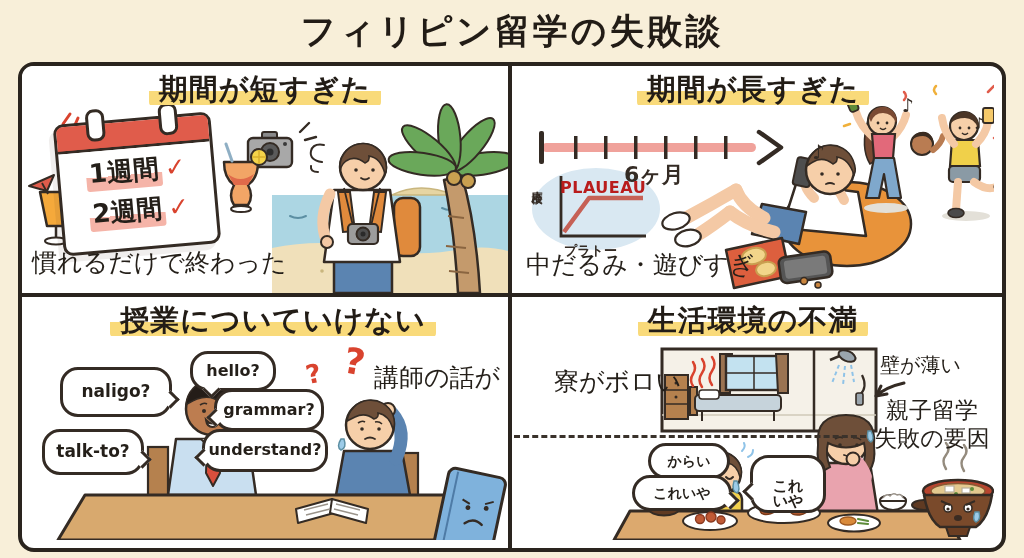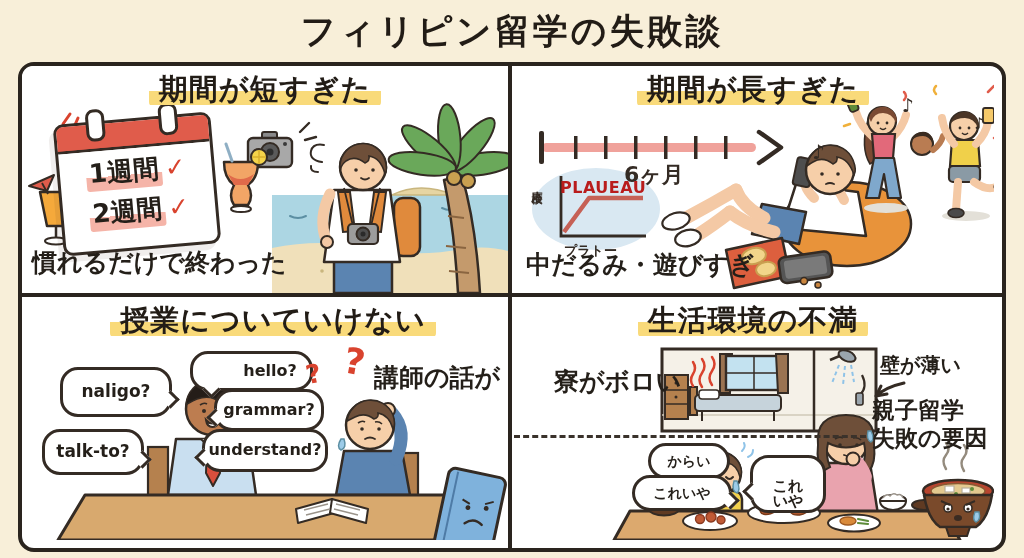--- a/index.html
+++ b/index.html
@@ -15,21 +15,21 @@
   .panel{position:absolute;overflow:hidden;background:#fff;}
   #p1{left:0;top:0;width:486px;height:227px;border-radius:11px 0 0 0;}
   #p2{left:490px;top:0;width:482px;height:227px;border-radius:0 11px 0 0;}
   #p3{left:8px;top:231px;width:486px;height:243px;border-radius:0 0 0 11px;}
   #p4{left:490px;top:231px;width:482px;height:243px;border-radius:0 0 11px 0;}
   .panel svg.scene{position:absolute;left:0;top:0;z-index:1;}
   .ptitle{position:absolute;top:4px;left:0;width:100%;text-align:center;z-index:6;
           font-size:29px;font-weight:800;color:#221C16;letter-spacing:1px;}
   .hl{background:linear-gradient(180deg,rgba(0,0,0,0) 55%,var(--hl) 55%,var(--hl) 96%,rgba(0,0,0,0) 96%);
       padding:0 10px;border-radius:4px;}
-  .cap{position:absolute;z-index:6;font-weight:700;line-height:1.2;color:#241F19;}
+  .cap{position:absolute;z-index:6;font-weight:400;line-height:1.2;color:#241F19;}
   .note{position:absolute;z-index:6;font-weight:700;color:#342B24;}
   .qmark{position:absolute;z-index:6;color:var(--red);font-weight:800;}
   
   .bubble{position:absolute;background:#fff;border:3px solid var(--ink);border-radius:18px;
           display:flex;flex-direction:column;align-items:center;justify-content:center;
           font-weight:700;color:#241F19;z-index:5;line-height:1.05;}
   .bubble::after{content:"";position:absolute;width:10px;height:10px;background:#fff;
           border-right:3px solid var(--ink);border-bottom:3px solid var(--ink);}
   .tail-r::after{right:-8px;top:52%;transform:rotate(-45deg);}
   .tail-l::after{left:-8px;top:52%;transform:rotate(135deg);}
@@ -298,21 +298,21 @@
         <circle cx="26" cy="36" r="2.4" fill="#342B24"></circle>
           <circle cx="44" cy="33" r="2.4" fill="#342B24"></circle>
         <path d="M19,29 l8,3 M50,25 l-8,4" stroke="#342B24" stroke-width="2"></path>
         <path d="M26,52 q8,-8 17,-2" stroke="#342B24" stroke-width="2.5" fill="none" stroke-linecap="round"></path>
       </g>
     </svg>
 
     <div class="bubble tail-r" style="left:30px;top:70px;width:106px;height:44px;font-size:17px;">
         <span>naligo?</span>
       </div>
-    <div class="bubble tail-bl" style="left:160px;top:54px;width:80px;height:34px;font-size:16px;padding-left:37px;">
+    <div class="bubble tail-bl" style="left:160px;top:54px;width:80px;height:34px;font-size:16px;">
         <span>hello?</span>
       </div>
     <div class="bubble tail-l" style="left:184px;top:92px;width:104px;height:36px;font-size:16px;">
         <span>grammar?</span>
       </div>
     <div class="bubble tail-l" style="left:172px;top:132px;width:120px;height:37px;font-size:16px;">
         <span>understand?</span>
       </div>
     <div class="bubble tail-r" style="left:12px;top:132px;width:96px;height:40px;font-size:17px;">
         <span>talk-to?</span>
@@ -419,21 +419,21 @@
         <circle cx="24" cy="34" r="1.6" fill="#342B24"></circle>
           <circle cx="44" cy="34" r="1.6" fill="#342B24"></circle>
         <path d="M17,26 l9,4 M51,26 l-9,4" stroke="#342B24" stroke-width="2"></path>
         <ellipse cx="34" cy="43" rx="4" ry="3" fill="#3A2B22"></ellipse>
         <path d="M51,37 q-3,8 1,10 q5,-2 3,-10 Z" fill="#9CCBE8" stroke="#5C8FA3" stroke-width="1.4"></path>
       </g>
     </svg>
 
     <div class="cap" style="left:22px;top:70px;font-size:25px;margin-left:20px;">寮がボロい</div>
     <div class="cap" style="left:368px;top:56px;font-size:20px;">壁が薄い</div>
-    <div class="cap" style="left:360px;top:100px;width:120px;font-size:23px;">
+    <div class="cap" style="left:360px;top:100px;width:120px;text-align:center;font-size:23px;">
       <span style="display:block;">親子留学</span>
       <span style="display:block;">失敗の要因</span>
     </div>
     <div class="dashed"></div>
     <div class="bubble tail-br" style="left:136px;top:146px;width:76px;height:30px;font-size:14px;">
         <span>からい</span>
       </div>
     <div class="bubble tail-r" style="left:120px;top:178px;width:94px;height:30px;font-size:14px;">
         <span>これいや</span>
       </div>

